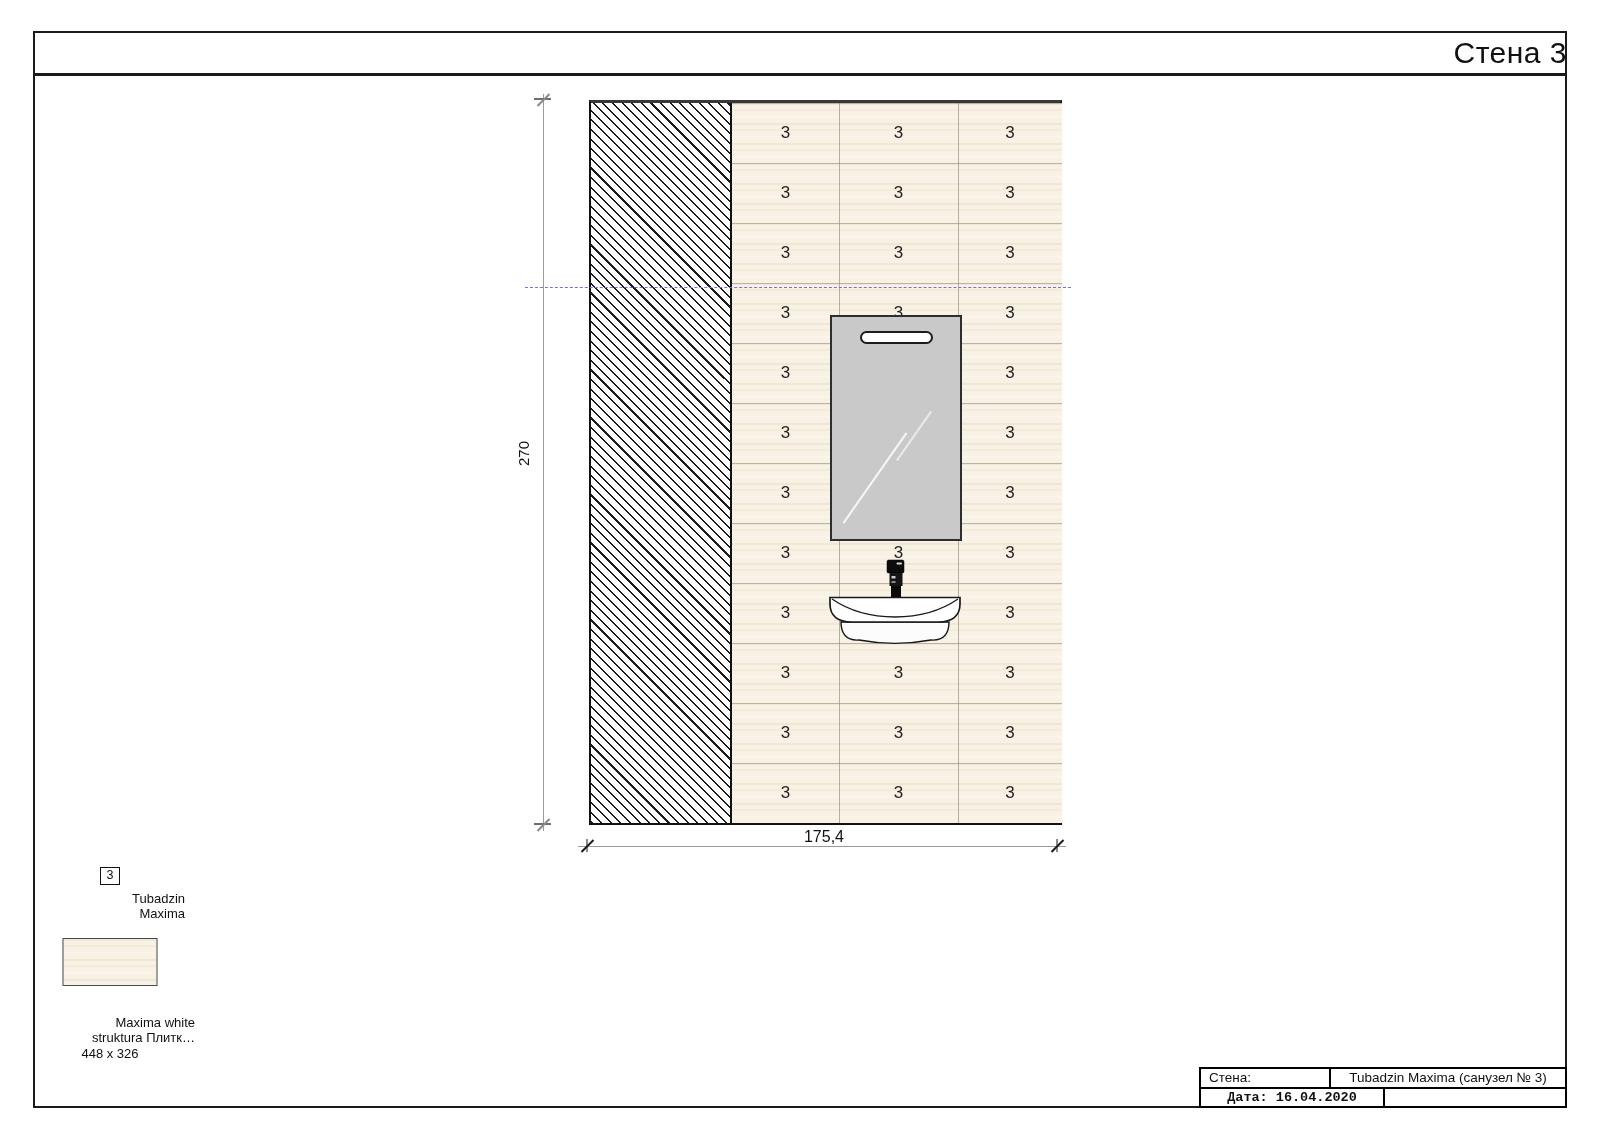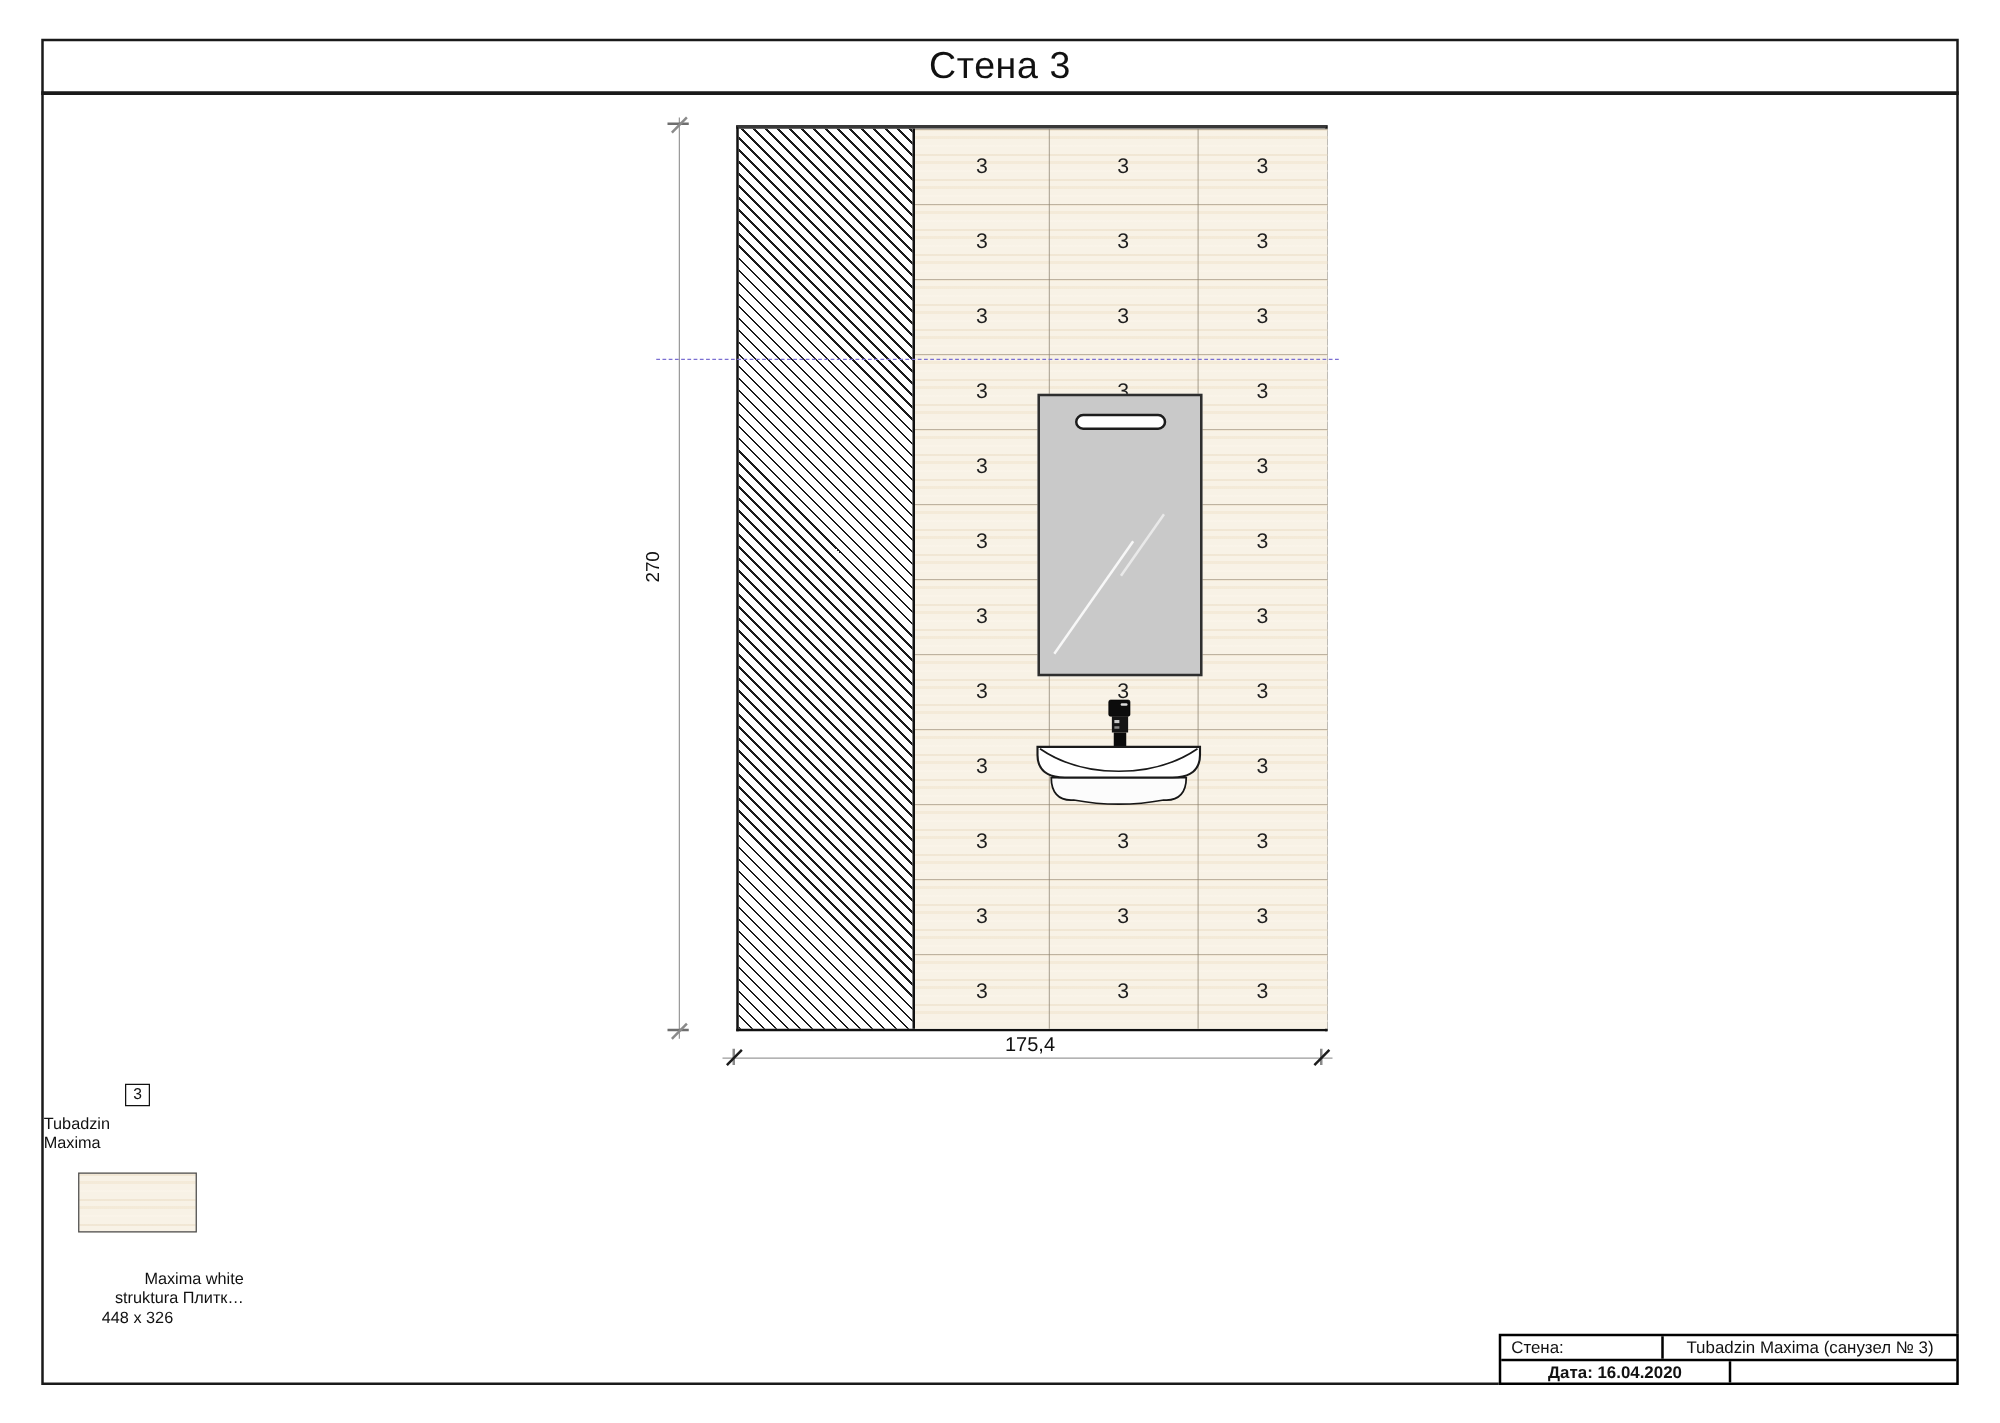--- a/index.html
+++ b/index.html
@@ -3,21 +3,21 @@
 <meta charset="utf-8">
 <style>
   html,body{margin:0;padding:0;background:#ffffff;}
   .page{position:relative;width:1600px;height:1138px;background:#ffffff;overflow:hidden;
         font-family:"Liberation Sans",sans-serif;color:#111;}
   .abs{position:absolute;}
 
   
   .frame{left:33px;top:31px;width:1534px;height:1077px;border:2px solid #1a1a1a;box-sizing:border-box;}
   .title-band{left:33px;top:31px;width:1534px;height:45px;border-bottom:3px solid #1a1a1a;box-sizing:border-box;}
-  .page-title{left:33px;top:36px;width:1534px;text-align:center;font-size:30px;letter-spacing:.5px;}
+  .page-title{left:33px;top:36px;width:1534px;text-align:right;font-size:30px;letter-spacing:.5px;}
 
   
   .wall{left:589px;top:100px;width:473px;height:725px;border:2px solid #111;border-top:3px solid #383838;
         box-sizing:border-box;background:#fff;z-index:1;}
   .hatch{position:absolute;left:0;top:0;width:139px;height:100%;border-right:2px solid #111;box-sizing:content-box;
          background:repeating-linear-gradient(45deg,#1b1b1b 0px,#1b1b1b 1.5px,rgba(0,0,0,0) 1.5px,rgba(0,0,0,0) 6.8px);}
   .tile-grid{position:absolute;left:141px;top:0;width:330px;height:720px;
      background:
        repeating-linear-gradient(180deg, rgba(148,136,118,.55) 0 1px, rgba(0,0,0,0) 1px 60px),
        repeating-linear-gradient(180deg, rgba(235,221,197,.55) 0 2px, rgba(255,255,255,0) 2px 6px,
@@ -49,40 +49,40 @@
   .tick-slash{width:17px;border-top:2px solid #1c1c1c;transform:rotate(-45deg);z-index:3;}
   .tick-bar-h{width:17px;border-top:2px solid #6e6e6e;z-index:3;}
   .tick-bar-v{height:13px;border-left:2px solid #8a8a8a;z-index:3;}
   .dim-text-v{left:503px;top:445px;width:40px;text-align:center;font-size:15px;transform:rotate(-90deg);}
   .dim-text-h{left:790px;top:828px;width:68px;text-align:center;font-size:16px;}
 
   
   .legend{left:35px;top:860px;width:150px;height:215px;}
   .legend-number{position:absolute;left:50%;top:7px;transform:translateX(-50%);width:20px;height:18px;
                  border:1.5px solid #111;box-sizing:border-box;text-align:center;line-height:15px;font-size:12.5px;}
-  .legend-brand{position:absolute;left:0;top:31px;width:100%;text-align:left;font-size:13px;line-height:15px;white-space:pre-line;}
+  .legend-brand{position:absolute;left:0;top:31px;width:100%;text-align:right;font-size:13px;line-height:15px;white-space:pre-line;}
   .legend-sample{position:absolute;left:50%;top:78px;transform:translateX(-50%);width:95px;height:48px;
      border:1.5px solid #4a4a4a;box-sizing:border-box;
      background:
        repeating-linear-gradient(180deg, rgba(235,221,197,.55) 0 2px, rgba(255,255,255,0) 2px 6px,
                                  rgba(241,229,207,.6) 6px 8px, rgba(255,255,255,0) 8px 13px,
                                  rgba(250,244,233,.85) 13px 15px, rgba(255,255,255,0) 15px 20px),
        #f8f2e6;}
   .legend-product{position:absolute;left:-10px;top:155px;width:170px;text-align:right;font-size:13px;line-height:15px;white-space:pre-line;}
   .legend-size{position:absolute;left:0;top:186px;width:100%;text-align:center;font-size:13px;}
 
   
   .title-block{left:1199px;top:1067px;width:368px;height:41px;border:2px solid #000;box-sizing:border-box;
                display:flex;flex-direction:column;background:#fff;z-index:2;}
   .tb-row{display:flex;flex:1;min-height:0;}
   .tb-row.r1{border-bottom:2px solid #000;}
   .tb-cell{display:flex;align-items:center;font-size:13.5px;box-sizing:border-box;}
   .tb-project-label{width:130px;border-right:2px solid #000;padding-left:8px;}
   .tb-project-value{flex:1;justify-content:center;}
-  .tb-date{width:184px;border-right:2px solid #000;justify-content:center;font-weight:bold;}
+  .tb-date{width:184px;border-right:2px solid #000;justify-content:center;font-weight:bold;font-family:Liberation Mono, monospace;}
   .tb-empty{flex:1;}
 </style>
 </head>
 <body>
 
 <div class="page">
 
   <div class="abs frame"></div>
   <div class="abs title-band"></div>
   <div class="abs page-title">Стена 3</div>

